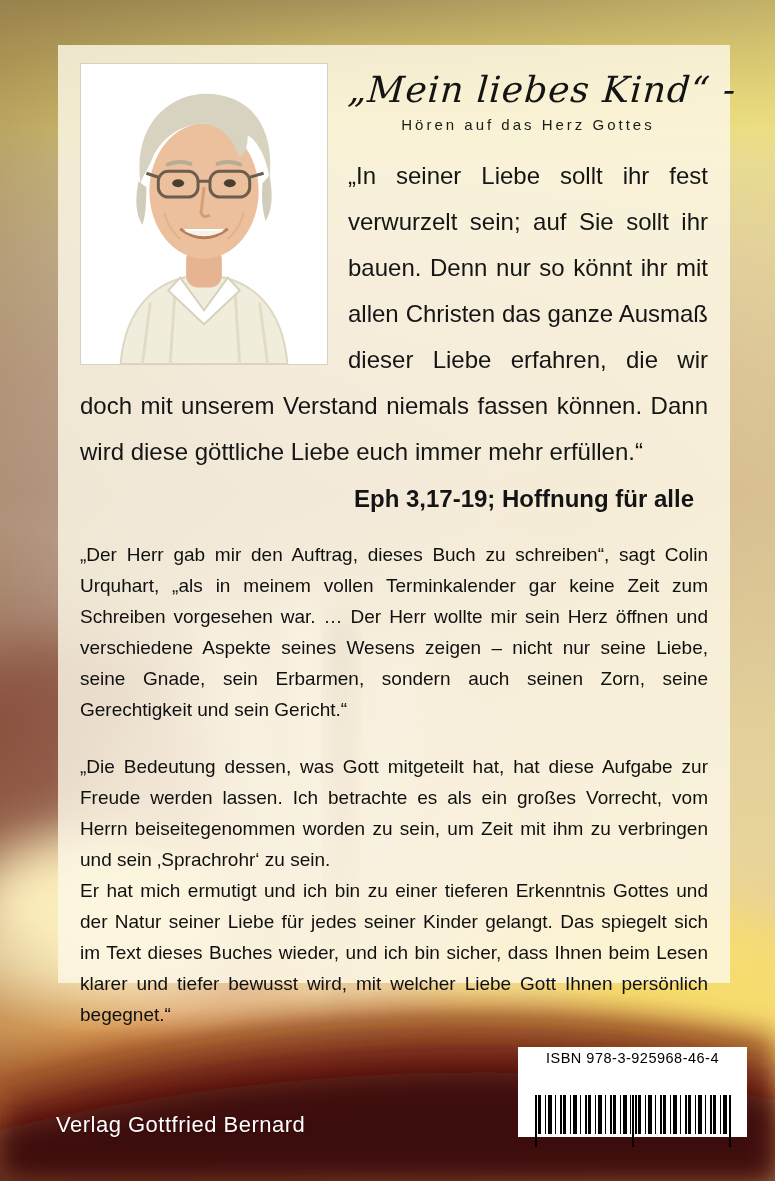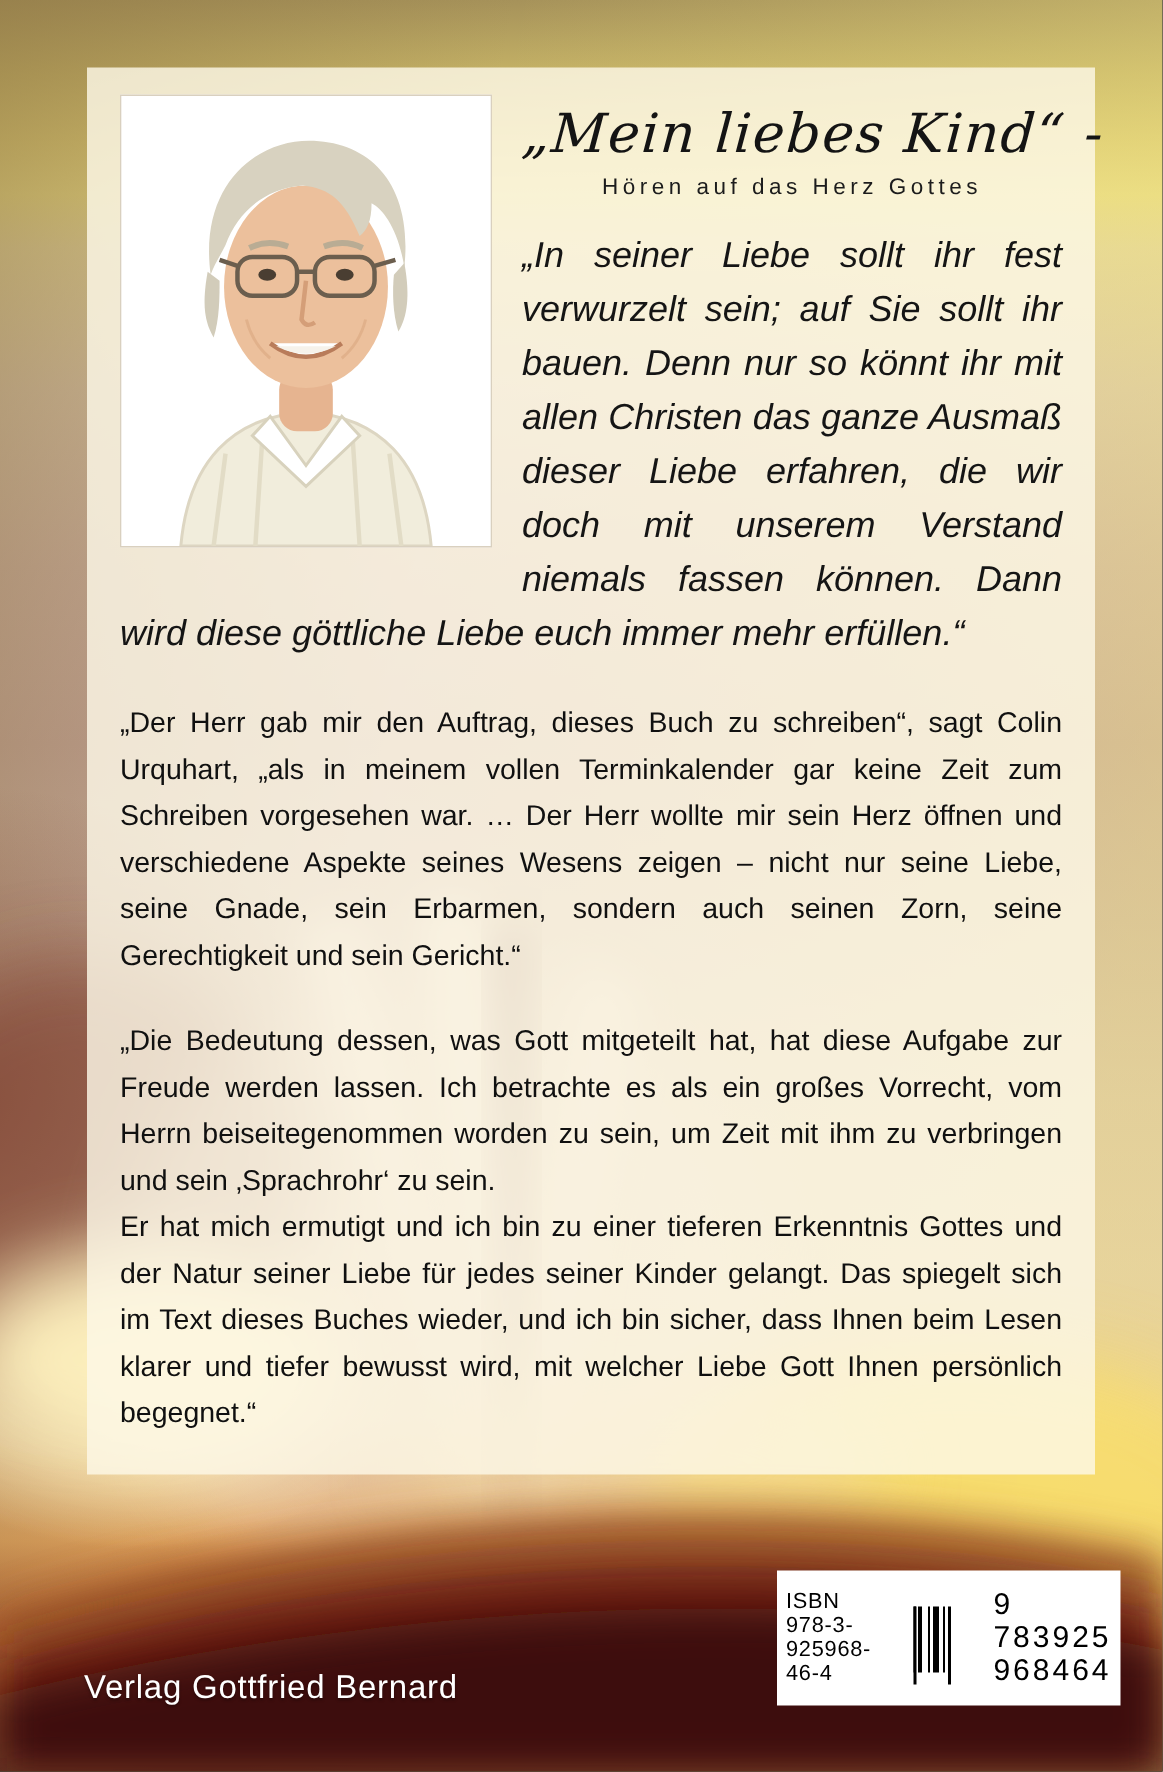--- a/index.html
+++ b/index.html
@@ -45,41 +45,41 @@
     white-space:nowrap;
   }
   .book-subtitle{
     margin-top:6px;
     font-size:15px;letter-spacing:3px;color:#1c1c1c;
     white-space:nowrap;
   }
 
   .scripture-quote{
     margin-top:20px;
-    font-style:italic;font-size:24px;line-height:36px;
+    font-size:24px;line-height:46px;
     text-align:justify;color:#151515;
   }
   .scripture-citation{
     margin-top:10px;margin-right:14px;
     font-weight:bold;font-size:24px;text-align:right;
   }
 
   .body-paragraph{
     clear:left;
     margin-top:26px;
     font-size:19px;line-height:31px;
     text-align:justify;color:#101010;
   }
   .body-paragraph p{margin:0;}
 
   
   .isbn-box{
     position:absolute;left:518px;top:1047px;width:229px;height:90px;
     background:#fff;z-index:3;
-    display:flex;flex-direction:row;align-items:center;
+    display:flex;flex-direction:column;align-items:center;
     padding:3px 6px;box-sizing:border-box;gap:28px;
   }
   .isbn-label{font-size:14.5px;letter-spacing:0.5px;color:#000;line-height:16px;}
   .barcode{
     position:relative;width:196px;height:44px;margin-top:1px;
     background:repeating-linear-gradient(90deg,
       #000 0 2px, #fff 2px 3px, #000 3px 6px, #fff 6px 10px,
       #000 10px 11px, #fff 11px 13px, #000 13px 17px, #fff 17px 20px,
       #000 20px 21px, #fff 21px 25px);
   }
@@ -172,35 +172,35 @@
         <path d="M164,150 Q160,166 148,176" stroke="#ddab85" stroke-width="2" fill="none" opacity="0.7"></path>
       </svg>
     </div>
 
     <div class="title-block">
       <div class="book-title">„Mein liebes Kind“ -</div>
       <div class="book-subtitle">Hören auf das Herz Gottes</div>
     </div>
 
     <div class="scripture-quote">„In seiner Liebe sollt ihr fest verwurzelt sein; auf Sie sollt ihr bauen. Denn nur so könnt ihr mit allen Christen das ganze Ausmaß dieser Liebe erfahren, die wir doch mit unserem Verstand niemals fassen können. Dann wird diese göttliche Liebe euch immer mehr erfüllen.“</div>
+    <div class="scripture-citation">Eph 3,17-19; Hoffnung für alle</div>
 
     <div class="body-paragraph">
       <p>„Der Herr gab mir den Auftrag, dieses Buch zu schreiben“, sagt Colin Urquhart, „als in meinem vollen Terminkalender gar keine Zeit zum Schreiben vorgesehen war. … Der Herr wollte mir sein Herz öffnen und verschiedene Aspekte seines Wesens zeigen – nicht nur seine Liebe, seine Gnade, sein Erbarmen, sondern auch seinen Zorn, seine Gerechtigkeit und sein Gericht.“</p>
     </div>
     <div class="body-paragraph">
       <p>„Die Bedeutung dessen, was Gott mitgeteilt hat, hat diese Aufgabe zur Freude werden lassen. Ich betrachte es als ein großes Vorrecht, vom Herrn beiseitegenommen worden zu sein, um Zeit mit ihm zu verbringen und sein ‚Sprachrohr‘ zu sein.</p>
       <p>Er hat mich ermutigt und ich bin zu einer tieferen Erkenntnis Gottes und der Natur seiner Liebe für jedes seiner Kinder gelangt. Das spiegelt sich im Text dieses Buches wieder, und ich bin sicher, dass Ihnen beim Lesen klarer und tiefer bewusst wird, mit welcher Liebe Gott Ihnen persönlich begegnet.“</p>
     </div>
   </div>
 
   <div class="isbn-box">
     <div class="isbn-label">ISBN 978-3-925968-46-4</div>
     <div class="barcode">
       <span class="guard g-left"></span>
       <span class="guard g-mid"></span>
       <span class="guard g-right"></span>
     </div>
-    <div class="isbn-digits">9 783925 968464</div>
   </div>
 
   <div class="publisher">Verlag Gottfried Bernard</div>
 
 </div>
 
 </body></html>

